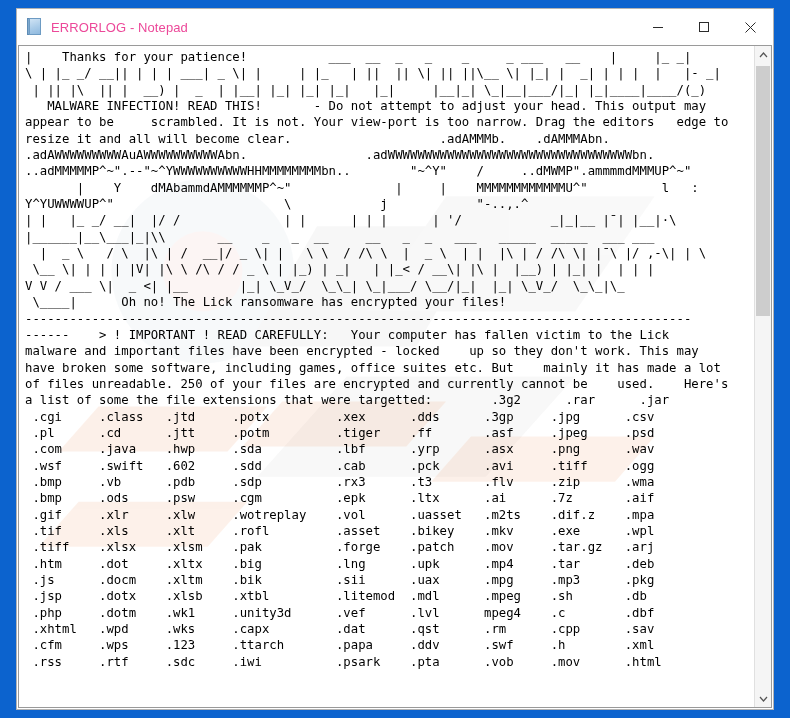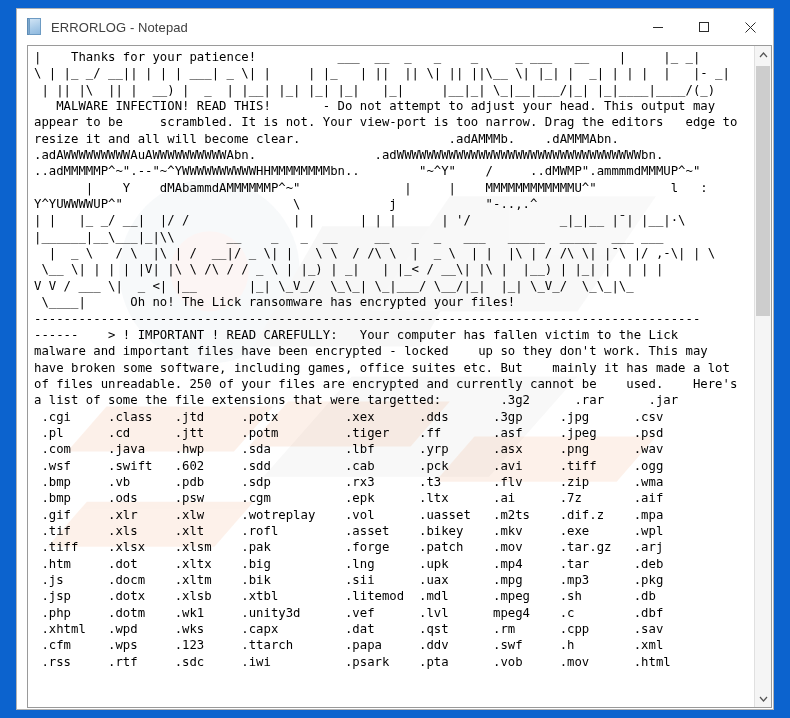--- a/index.html
+++ b/index.html
@@ -65,21 +65,21 @@
   #app-icon .spine {
     position: absolute;
     left: 0; top: 0;
     width: 4px; height: 17px;
     background: #7fa9cf;
     border: 1px solid #5e8cb5;
     box-sizing: border-box;
   }
   #title-text {
     font-size: 13px;
-    color: #404040;
+    color: #ec4899;
     letter-spacing: 0.1px;
     white-space: nowrap;
   }
   #caption-buttons {
     position: absolute;
     right: 0; top: 0;
     height: 36px;
     display: flex;
   }
   .cap-btn {
@@ -113,21 +113,21 @@
 
   
   #editor-wrap {
     flex: 1 1 auto;
     position: relative;
     display: flex;
     border-top: 1px solid #9a9a9a;
     border-left: 1px solid #9a9a9a;
     border-right: 1px solid #9a9a9a;
     border-bottom: 1px solid #9a9a9a;
-    margin: 0 1px 1px 10px;
+    margin: 0 1px 1px 1px;
     box-sizing: border-box;
     overflow: hidden;
     background: #ffffff;
   }
   #textarea {
     flex: 1 1 auto;
     position: relative;
     overflow: hidden;
     background: #ffffff;
   }

